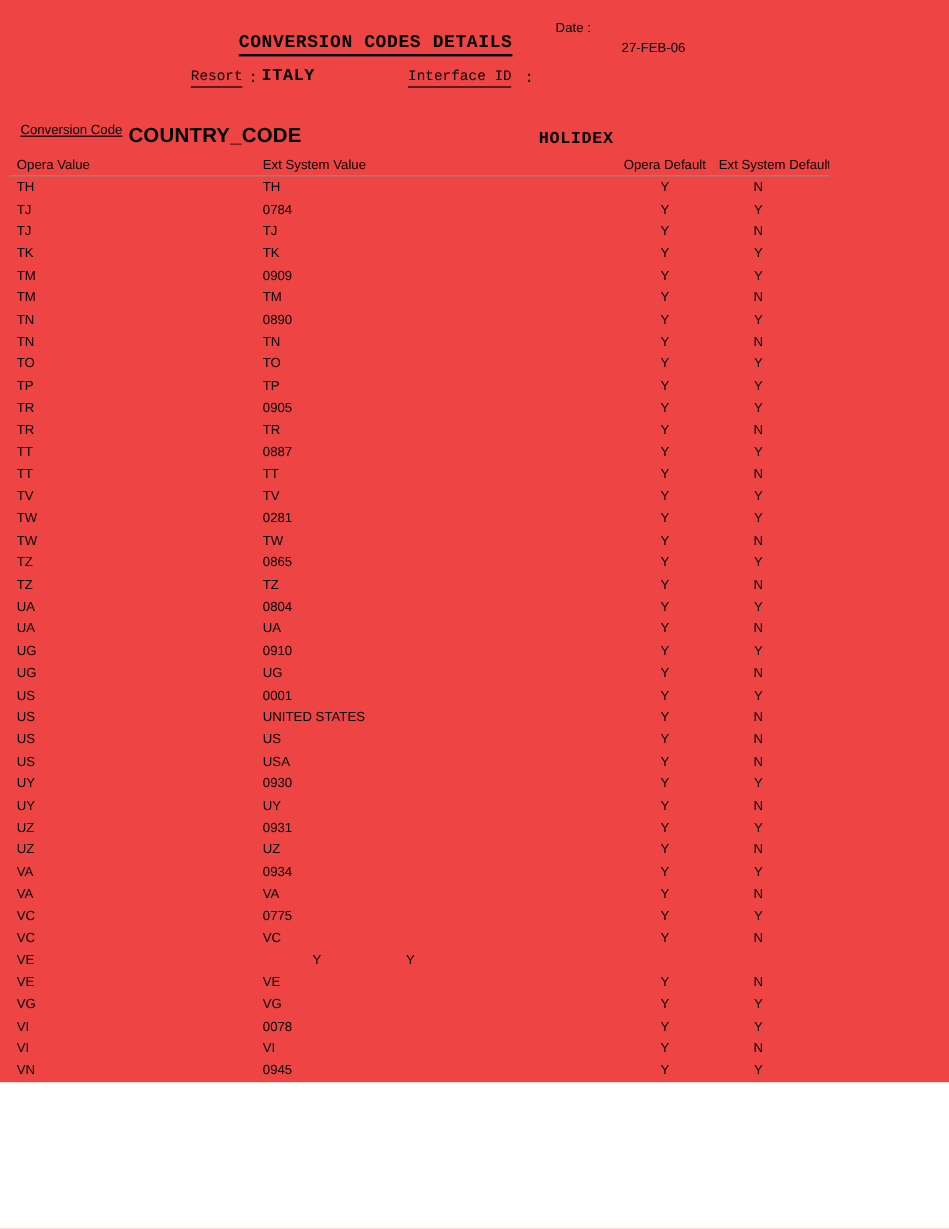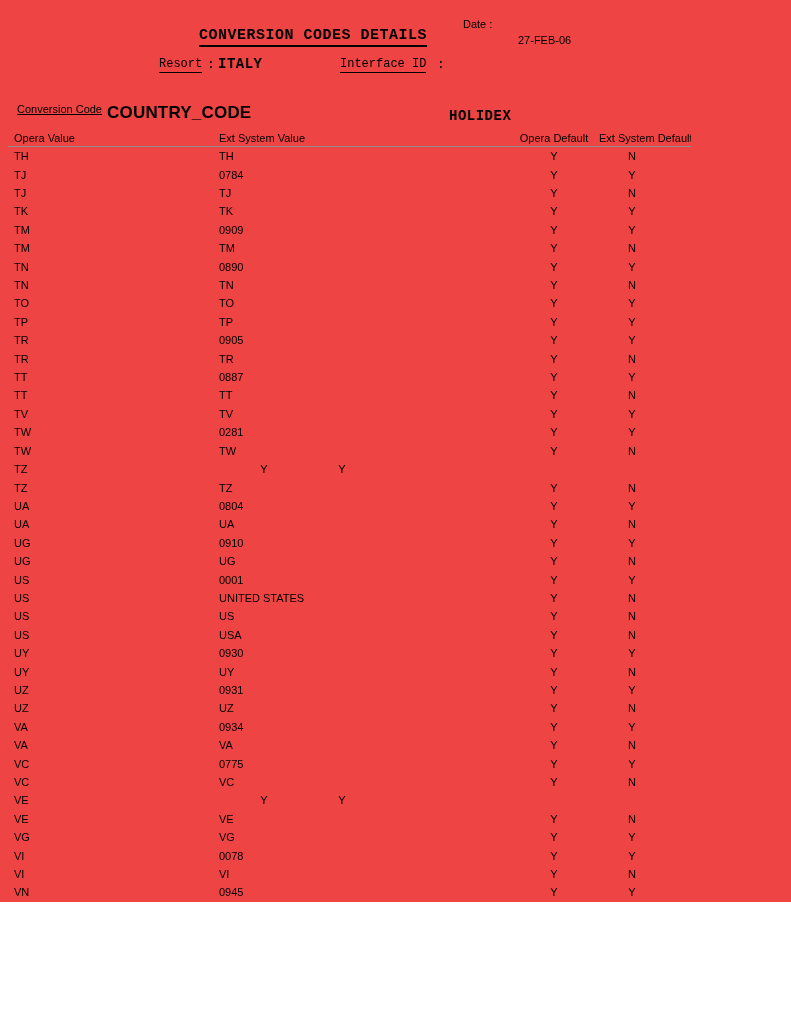--- a/index.html
+++ b/index.html
@@ -259,20 +259,21 @@
           <div class="tcell c3">Y</div>
         </div>
         <div class="trow">
           <div class="tcell c0">TW</div>
           <div class="tcell c1">TW</div>
           <div class="tcell c2">Y</div>
           <div class="tcell c3">N</div>
         </div>
         <div class="trow">
           <div class="tcell c0">TZ</div>
+          <div class="tcell c1">0865</div>
           <div class="tcell c2">Y</div>
           <div class="tcell c3">Y</div>
         </div>
         <div class="trow">
           <div class="tcell c0">TZ</div>
           <div class="tcell c1">TZ</div>
           <div class="tcell c2">Y</div>
           <div class="tcell c3">N</div>
         </div>
         <div class="trow">

